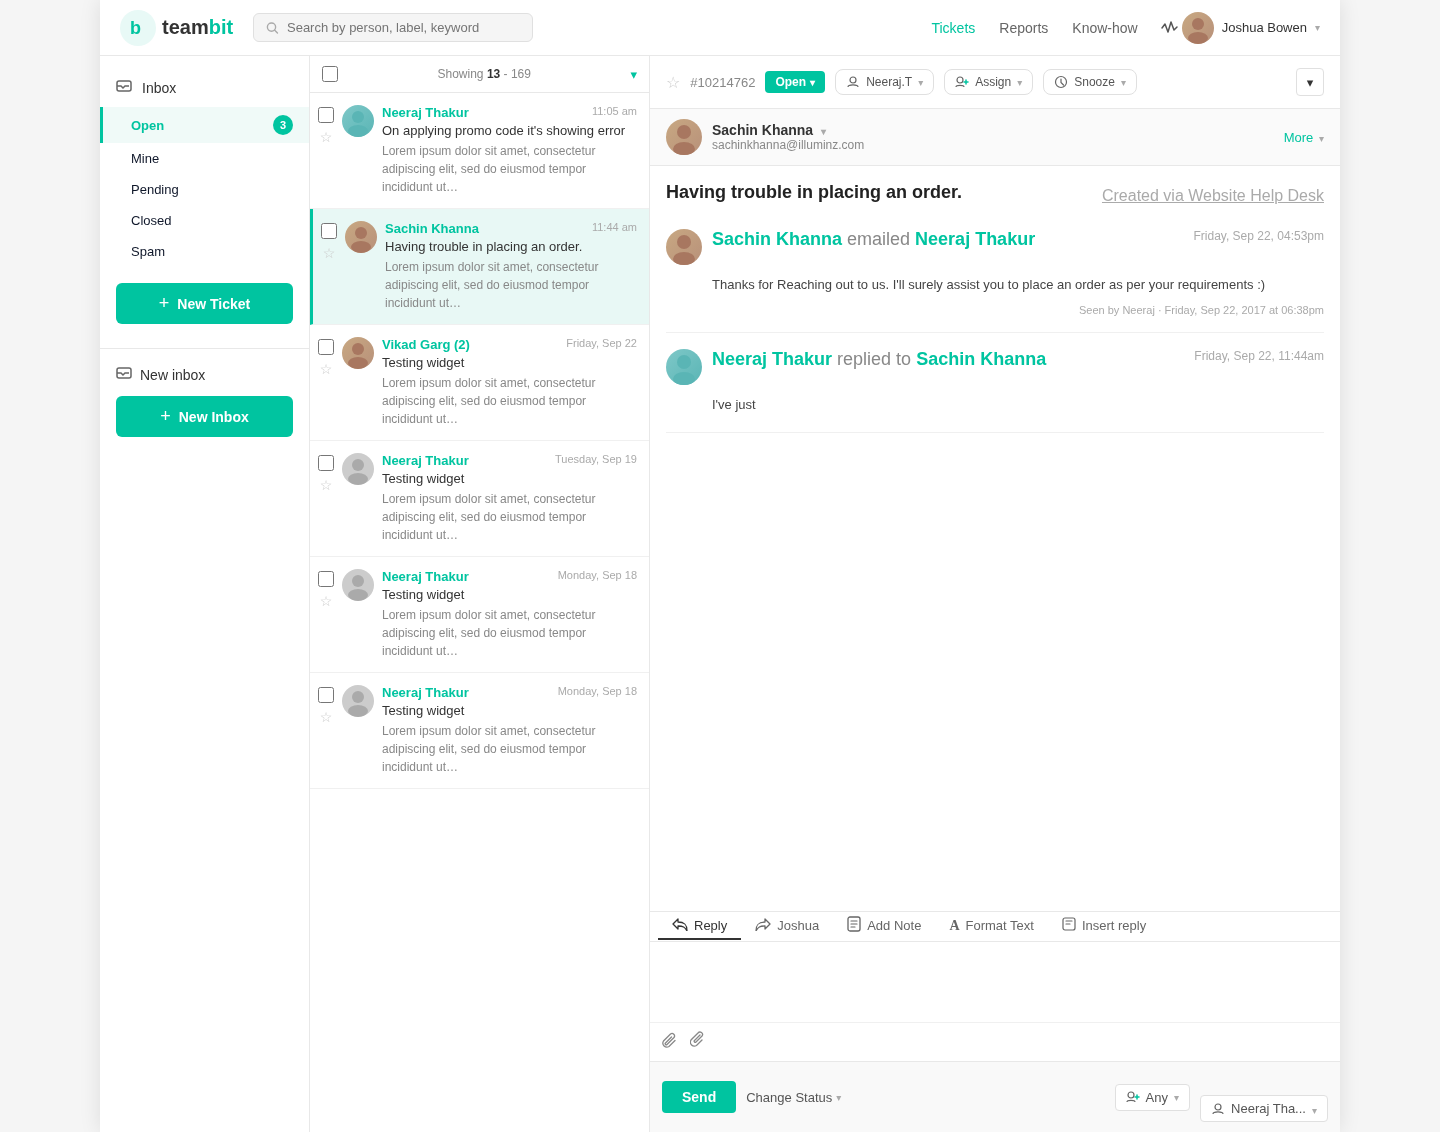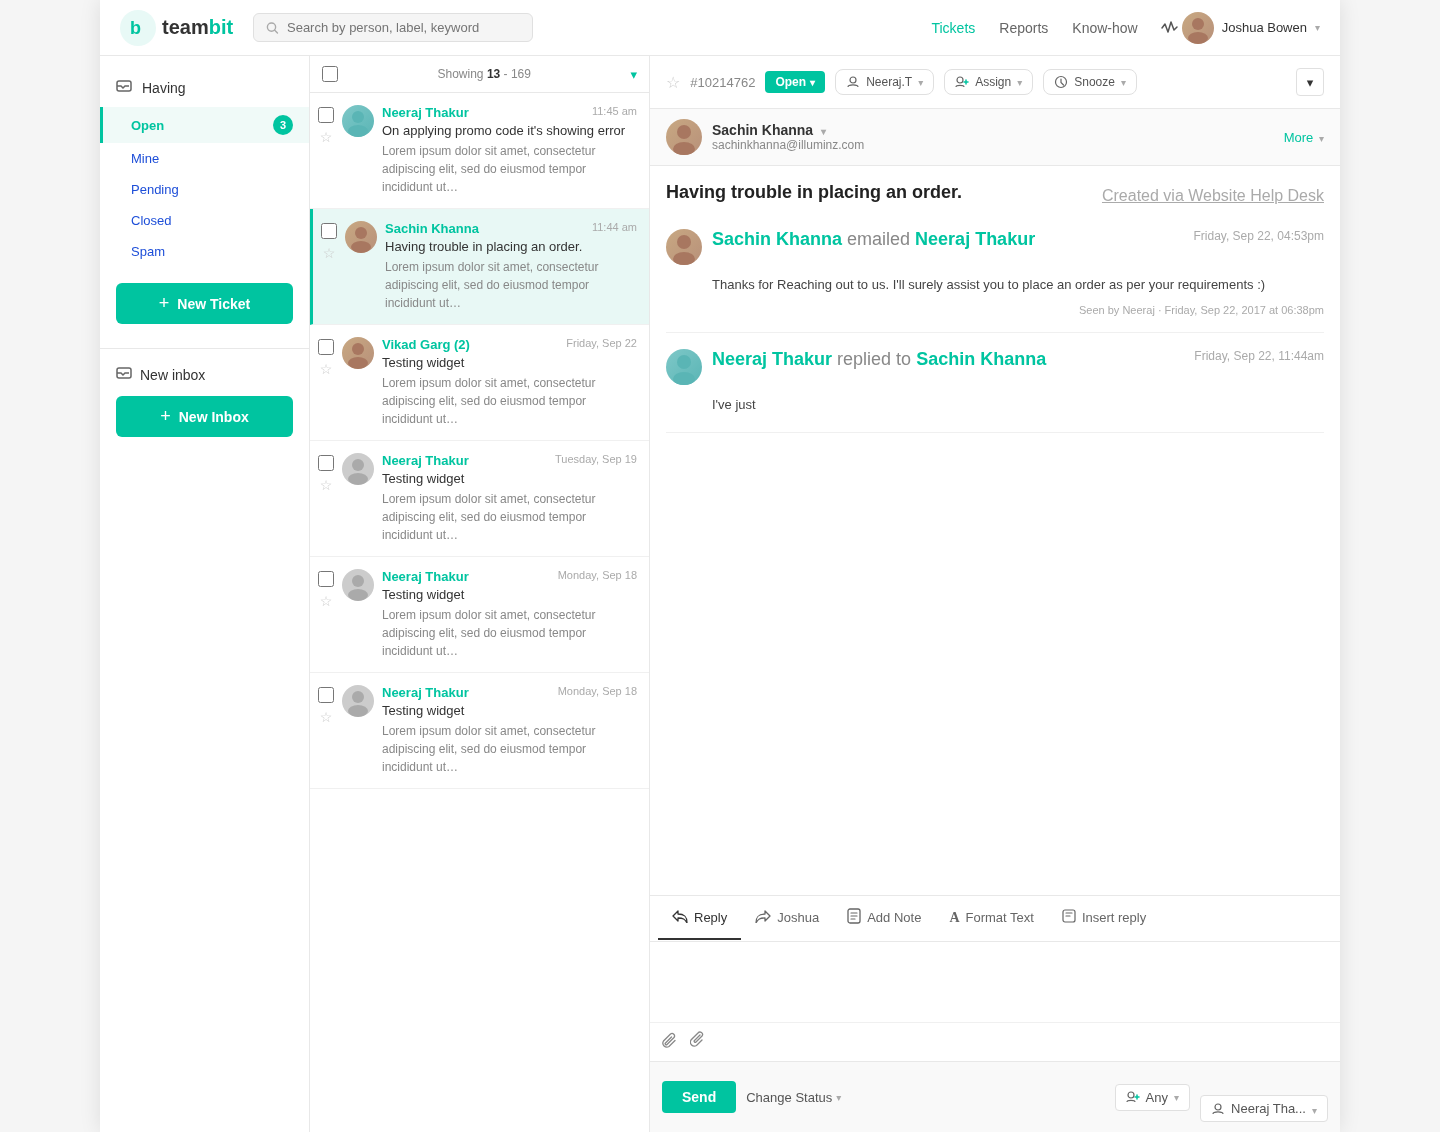--- a/index.html
+++ b/index.html
@@ -22,21 +22,21 @@
     .user-profile { display: flex; align-items: center; gap: 8px; cursor: pointer; }
     .avatar { width: 32px; height: 32px; border-radius: 50%; background: #c8a882; display: flex; align-items: center; justify-content: center; overflow: hidden; }
     .user-name { font-size: 13px; font-weight: 500; }
 
     
     .main-content { display: flex; flex: 1; overflow: hidden; }
 
     
     .sidebar { width: 210px; border-right: 1px solid #e8e8e8; background: #fff; display: flex; flex-direction: column; flex-shrink: 0; padding: 12px 0; }
     .sidebar-section-title { display: flex; align-items: center; gap: 10px; padding: 10px 16px; font-size: 14px; font-weight: 500; color: #333; cursor: pointer; }
-    .sidebar-nav-item { display: flex; align-items: center; justify-content: space-between; padding: 8px 16px 8px 28px; font-size: 13px; color: #1d4ed8; cursor: pointer; border-left: 3px solid transparent; }
+    .sidebar-nav-item { display: flex; align-items: center; justify-content: space-between; padding: 8px 16px 8px 28px; font-size: 13px; color: #0f172a; cursor: pointer; border-left: 3px solid transparent; }
     .sidebar-nav-item.active { border-left: 3px solid #00c4a0; color: #00c4a0; font-weight: 600; background: #f0faf8; }
     .badge { background: #00c4a0; color: #fff; border-radius: 50%; width: 20px; height: 20px; display: flex; align-items: center; justify-content: center; font-size: 11px; font-weight: 600; }
     .new-ticket-btn { margin: 16px; background: #00c4a0; color: #fff; border: none; border-radius: 6px; padding: 10px 16px; font-size: 14px; font-weight: 600; cursor: pointer; display: flex; align-items: center; gap: 8px; justify-content: center; }
     .sidebar-divider { height: 1px; background: #e8e8e8; margin: 8px 0; }
     .new-inbox-label { display: flex; align-items: center; gap: 8px; font-size: 14px; font-weight: 500; color: #333; padding: 6px 0; cursor: pointer; }
     .new-inbox-btn { margin: 4px 16px 16px; background: #00c4a0; color: #fff; border: none; border-radius: 6px; padding: 10px 16px; font-size: 14px; font-weight: 600; cursor: pointer; display: flex; align-items: center; gap: 8px; justify-content: center; }
 
     
     .ticket-list { width: 340px; border-right: 1px solid #e8e8e8; background: #fff; display: flex; flex-direction: column; flex-shrink: 0; overflow: hidden; }
     .ticket-list-header { padding: 10px 12px; display: flex; align-items: center; justify-content: space-between; border-bottom: 1px solid #e8e8e8; }
@@ -84,21 +84,21 @@
     .message-sender-name { color: #00c4a0; font-weight: 600; }
     .message-action { color: #888; }
     .message-recipient { color: #00c4a0; font-weight: 600; }
     .message-time { font-size: 12px; color: #aaa; }
     .message-body { font-size: 13px; color: #444; line-height: 1.6; padding-left: 46px; }
     .message-seen { font-size: 11px; color: #aaa; text-align: right; padding-top: 8px; padding-left: 46px; }
 
     
     .reply-area { border-top: 1px solid #e8e8e8; flex-shrink: 0; }
     .reply-tabs { display: flex; align-items: center; border-bottom: 1px solid #e8e8e8; padding: 0 8px; }
-    .reply-tab { display: flex; align-items: center; gap: 6px; padding: 12px 14px; font-size: 13px; color: #666; cursor: pointer; border-bottom: 2px solid transparent; }
+    .reply-tab { display: flex; align-items: center; gap: 6px; padding: 4px 14px; font-size: 13px; color: #666; cursor: pointer; border-bottom: 2px solid transparent; }
     .reply-tab.active { color: #333; border-bottom: 2px solid #333; }
     .reply-editor { min-height: 80px; padding: 12px 16px; font-size: 13px; color: #444; outline: none; }
     .reply-toolbar { display: flex; align-items: center; gap: 12px; padding: 8px 12px; border-top: 1px solid #f0f0f0; }
     .reply-toolbar-icon { font-size: 16px; color: #888; cursor: pointer; }
     .reply-footer { display: flex; align-items: center; padding: 10px 12px; background: #f9f9f9; border-top: 1px solid #e8e8e8; gap: 10px; }
     .send-btn { background: #00c4a0; color: #fff; border: none; border-radius: 4px; padding: 8px 20px; font-size: 14px; font-weight: 600; cursor: pointer; }
     .status-dropdown { display: flex; align-items: center; gap: 4px; font-size: 13px; color: #555; cursor: pointer; }
     .reply-footer-right { margin-left: auto; display: flex; align-items: center; gap: 10px; }
     .assign-dropdown { display: flex; align-items: center; gap: 6px; font-size: 13px; color: #555; cursor: pointer; border: 1px solid #e0e0e0; border-radius: 4px; padding: 5px 10px; background: #fff; }
     .assign-dropdown-2 { display: flex; align-items: flex-end; gap: 6px; font-size: 13px; color: #555; cursor: pointer; border: 1px solid #e0e0e0; border-radius: 4px; padding: 5px 10px; background: #fff; margin-top: 23px; }
@@ -159,21 +159,21 @@
   <div class="main-content">
 
     <aside class="sidebar">
       <div class="sidebar-section-title">
         <span>
           <svg width="16" height="16" viewBox="0 0 16 16" fill="none">
             <rect x="1" y="3" width="14" height="10" rx="2" stroke="#666" stroke-width="1.5"></rect>
             <path d="M1 8h4l2 2 2-2h4" stroke="#666" stroke-width="1.5" fill="none"></path>
           </svg>
         </span>
-        <span>Having</span>
+        <span>Inbox</span>
       </div>
 
       <div class="sidebar-nav-item active">
         <span>Open</span>
         <span class="badge">3</span>
       </div>
       <div class="sidebar-nav-item">
         <span>Mine</span>
       </div>
       <div class="sidebar-nav-item">
@@ -225,21 +225,21 @@
           </div>
           <div class="ticket-avatar av-neeraj">
             <svg width="32" height="32" viewBox="0 0 32 32">
                 <circle cx="16" cy="12" r="6" fill="#5ab5b5"></circle>
                 <ellipse cx="16" cy="26" rx="10" ry="6" fill="#5ab5b5"></ellipse>
               </svg>
           </div>
           <div class="ticket-body">
             <div class="ticket-top">
               <span class="ticket-sender">Neeraj Thakur</span>
-              <span class="ticket-time">11:45 am</span>
+              <span class="ticket-time">11:05 am</span>
             </div>
             <div class="ticket-subject">On applying promo code it's showing error</div>
             <div class="ticket-preview">Lorem ipsum dolor sit amet, consectetur adipiscing elit, sed do eiusmod tempor incididunt ut…</div>
           </div>
         </div>
 
         <div class="ticket-item selected">
           <div class="ticket-item-left">
             <input type="checkbox" class="ticket-checkbox" style="">
             <span class="ticket-star">☆</span>

